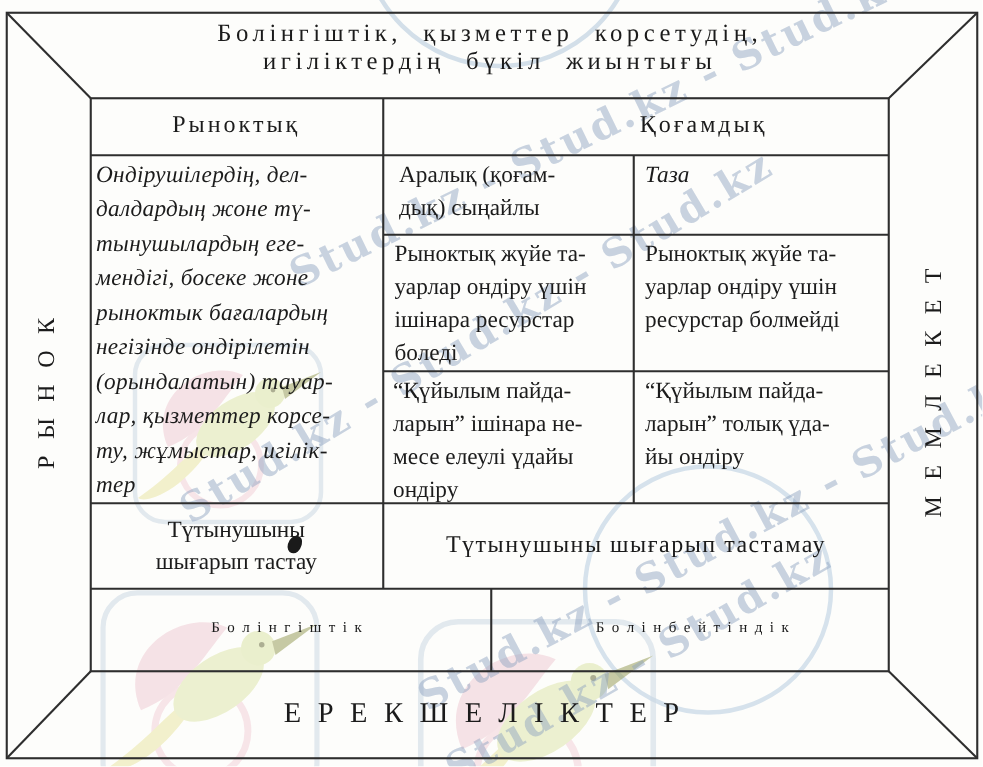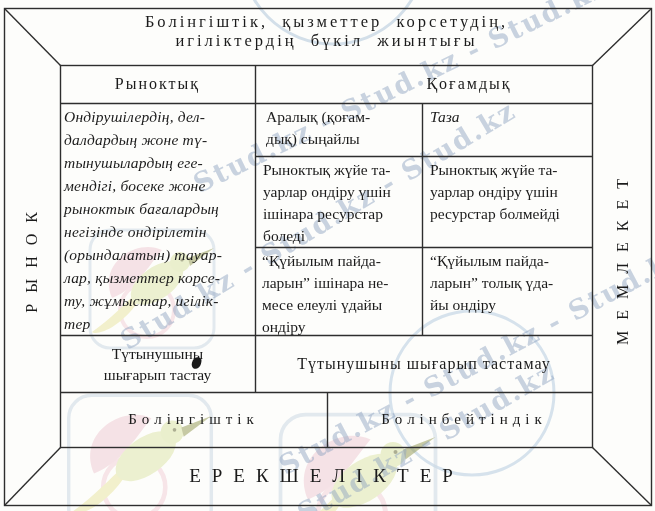--- a/index.html
+++ b/index.html
@@ -21,21 +21,21 @@
     position:absolute;z-index:3;white-space:pre-line;
     font-size:15.5px;line-height:22px;
   }
   .center{display:flex;align-items:center;justify-content:center;text-align:center;}
   .title{
     text-align:center;font-size:16.5px;line-height:19px;
     letter-spacing:3px;word-spacing:7px;
   }
   .hdr{font-size:16px;letter-spacing:2px;}
   .body-text{line-height:23px;letter-spacing:0.2px;}
-  .spaced{letter-spacing:5px;font-size:15px;text-align:right;}
+  .spaced{letter-spacing:5px;font-size:10px;text-align:right;}
   .side-band .vtext{
     writing-mode:vertical-rl;transform:rotate(180deg);
     letter-spacing:11px;font-size:16px;white-space:nowrap;
   }
   .bottom-band{letter-spacing:11px;font-size:19px;}
   .blot{
     position:absolute;z-index:4;width:9px;height:12px;background:#1a1a1a;
     border-radius:60% 40% 55% 45%;transform:rotate(15deg);
   }
 </style>

